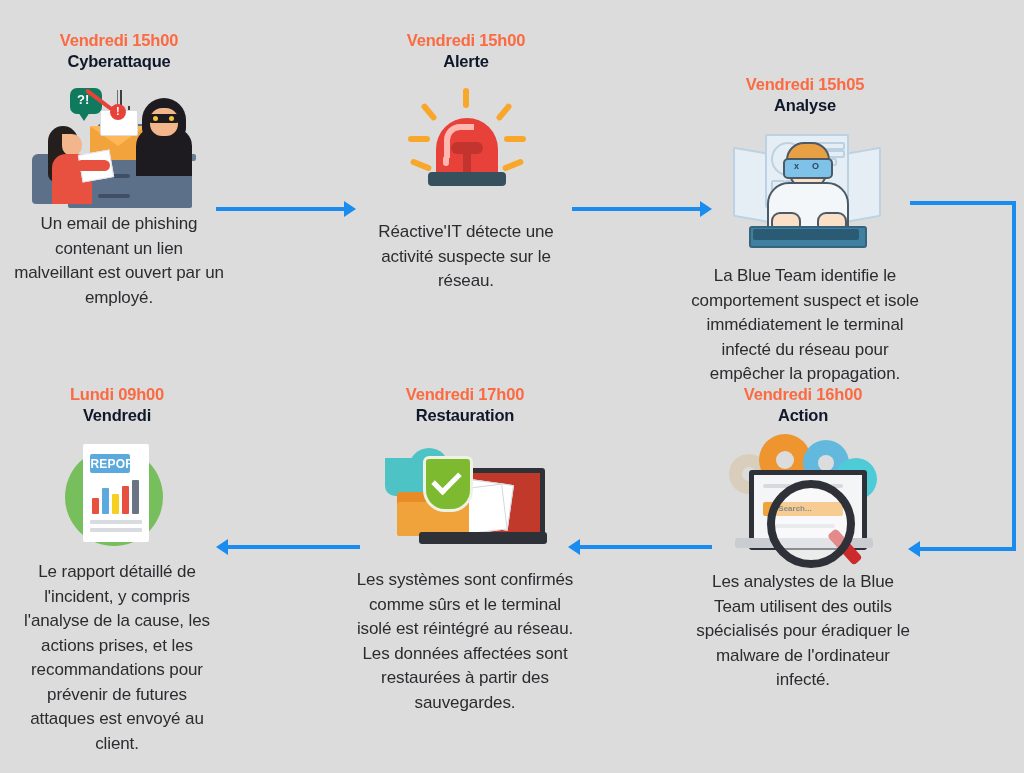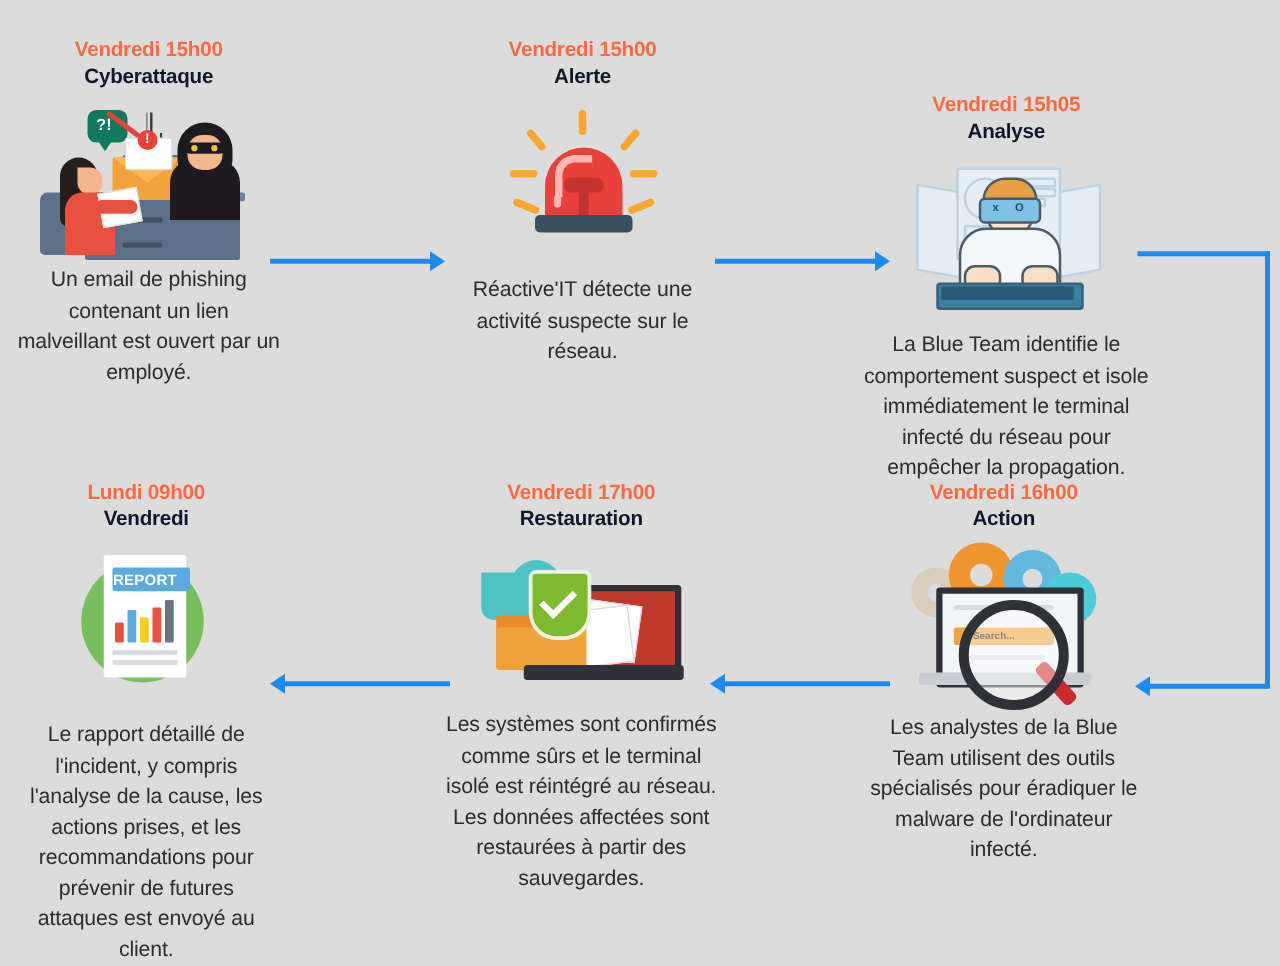--- a/index.html
+++ b/index.html
@@ -92,21 +92,21 @@
   .an-vr span{position:absolute;color:#2d4a5c;font-size:9px;font-weight:bold;top:1px;}
   .an-body{position:absolute;left:36px;top:56px;width:78px;height:44px;background:#f4f7fa;border-radius:22px 22px 4px 4px;border:2px solid #4d5a66;}
   .an-hand{position:absolute;width:26px;height:18px;background:#fbe0c8;border-radius:9px;border:2px solid #4d5a66;top:86px;}
   .keyboard{position:absolute;left:18px;top:100px;width:114px;height:18px;background:#3f7fa0;border-radius:3px;border:2px solid #33637d;}
   .keyboard-keys{position:absolute;left:22px;top:103px;width:106px;height:11px;background:#2b5b74;border-radius:2px;}
 
   
   .ill4{width:116px;height:110px;position:relative;}
   .rp-circle{position:absolute;left:6px;top:6px;width:98px;height:98px;border-radius:50%;background:#76bf5c;}
   .rp-doc{position:absolute;left:24px;top:2px;width:66px;height:98px;background:#fff;border-radius:2px;}
-  .rp-label{position:absolute;left:31px;top:12px;width:62px;height:19px;background:#5ba9dd;border-radius:2px;}
+  .rp-label{position:absolute;left:31px;top:12px;width:40px;height:19px;background:#5ba9dd;border-radius:2px;}
   .rp-label span{position:absolute;left:0;top:3px;width:52px;text-align:center;color:#fff;font-size:12px;font-weight:bold;letter-spacing:0.2px;}
   .rp-bar{position:absolute;bottom:0;border-radius:1px;}
   .rp-bars{position:absolute;left:33px;top:38px;width:48px;height:34px;}
   .rp-line{position:absolute;left:31px;background:#d8dce0;height:4px;width:52px;border-radius:1px;}
 
   
   .ill5{width:168px;height:108px;position:relative;}
   .cloud{position:absolute;left:4px;top:16px;width:86px;height:38px;background:#4ec3c6;border-radius:0 0 10px 10px;}
   .cloud-p{position:absolute;border-radius:50%;background:#4ec3c6;}
   .shield{position:absolute;left:42px;top:14px;width:44px;height:50px;background:#7dba2f;border-radius:6px 6px 22px 22px;border:3px solid #eef2e4;}
@@ -233,21 +233,21 @@
       <div class="rp-bars">
         <div class="rp-bar" style="left:0px;width:7px;height:16px;background:#e8513f;"></div>
         <div class="rp-bar" style="left:10px;width:7px;height:26px;background:#5ba9dd;"></div>
         <div class="rp-bar" style="left:20px;width:7px;height:20px;background:#f5d020;"></div>
         <div class="rp-bar" style="left:30px;width:7px;height:28px;background:#e8513f;"></div>
         <div class="rp-bar" style="left:40px;width:7px;height:34px;background:#6b7483;"></div>
       </div>
       <div class="rp-line" style="top:78px;"></div>
       <div class="rp-line" style="top:86px;"></div>
     </div>
-    <p class="step-desc" style="margin-top:24px;">Le rapport détaillé de l'incident, y compris l'analyse de la cause, les actions prises, et les recommandations pour prévenir de futures attaques est envoyé au client.</p>
+    <p class="step-desc" style="margin-top:8px;">Le rapport détaillé de l'incident, y compris l'analyse de la cause, les actions prises, et les recommandations pour prévenir de futures attaques est envoyé au client.</p>
   </div>
 
   <div class="step" style="left:341px;top:384px;width:248px;">
     <p class="step-time">Vendredi 17h00</p>
     <p class="step-title">Restauration</p>
     <div class="step-art ill5" style="margin-top:16px;">
       <div class="cloud"></div>
       <div class="cloud-p" style="left:8px;top:22px;width:32px;height:32px;"></div>
       <div class="cloud-p" style="left:28px;top:6px;width:40px;height:40px;"></div>
       <div class="cloud-p" style="left:56px;top:18px;width:34px;height:34px;"></div>

